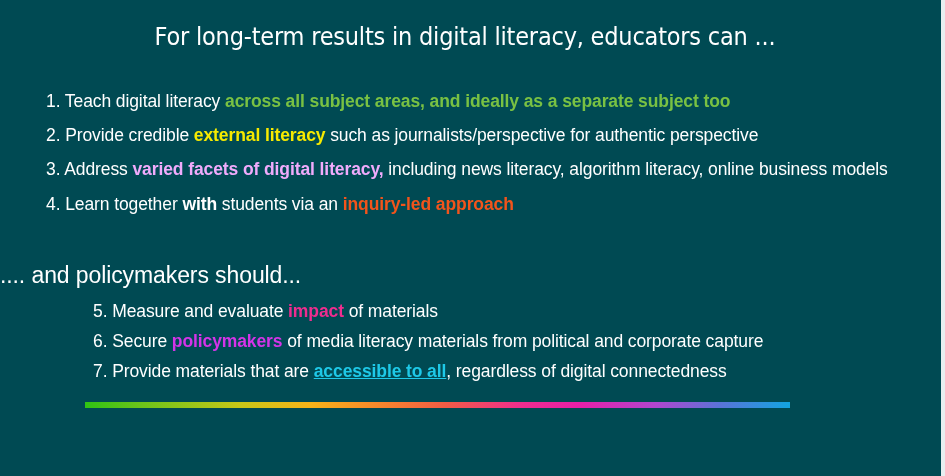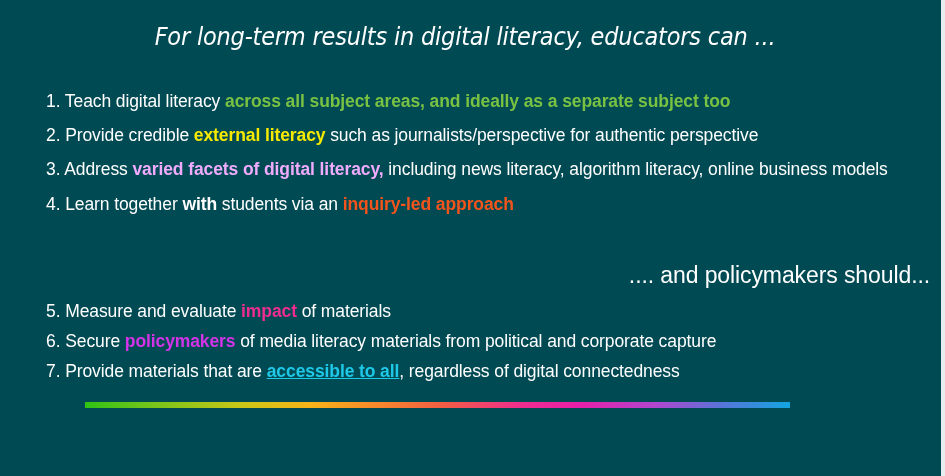--- a/index.html
+++ b/index.html
@@ -36,21 +36,20 @@
     top: 22px;
     left: 0;
     width: 930px;
     text-align: center;
     color: #ffffff;
     font-family: "DejaVu Sans Condensed", "Liberation Sans Narrow", "Liberation Sans", sans-serif;
     font-size: 25px;
     font-weight: 400;
     letter-spacing: -0.2px;
     white-space: nowrap;
-    font-style: italic;
   }
 
   
   .list-block {
     position: absolute;
     left: 46px;
     width: 852px;
     color: #ffffff;
   }
   .educators-block { top: 72px; margin-top: 18px; }
@@ -59,20 +58,21 @@
   .item {
     font-size: 17.5px;
     font-weight: 400;
     line-height: 1.27;
     color: #ffffff;
     margin: 0 0 12px 0;
     letter-spacing: -0.1px;
   }
   .policy-block .item {
     margin-bottom: 8px;
+    margin-left: 47px;
   }
   .item:last-child { margin-bottom: 0; }
 
   .hl {
     font-weight: bold;
   }
   .hl-green   { color: #79c143; }
   .hl-yellow  { color: #f7ea00; }
   .hl-orange  { color: #f0abfc; }
   .hl-redor   { color: #f2541b; }
@@ -80,21 +80,21 @@
   .hl-magenta { color: #d434e8; }
   .hl-cyan    { color: #1ec9e8; text-decoration: underline; }
   .hl-white   { color: #ffffff; }
 
   
   .subheading {
     position: absolute;
     top: 262px;
     left: 0;
     width: 930px;
-    text-align: right;
+    text-align: left;
     color: #ffffff;
     font-size: 23px;
     font-weight: 400;
     letter-spacing: -0.1px;
     white-space: nowrap;
   }
 
   
   .gradient-rule {
     position: absolute;

